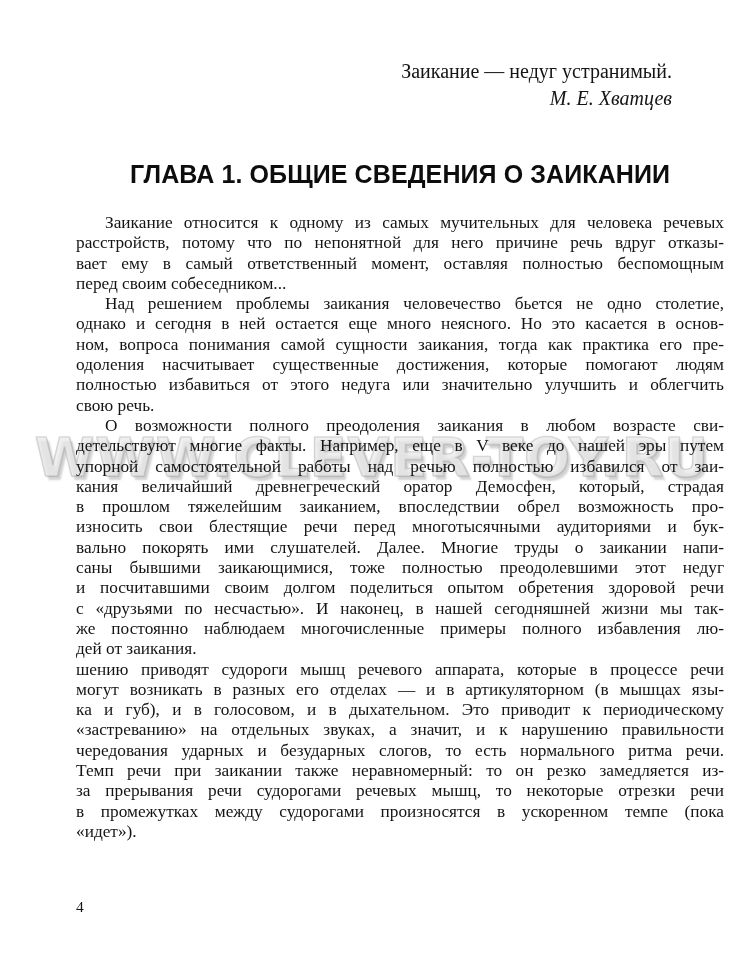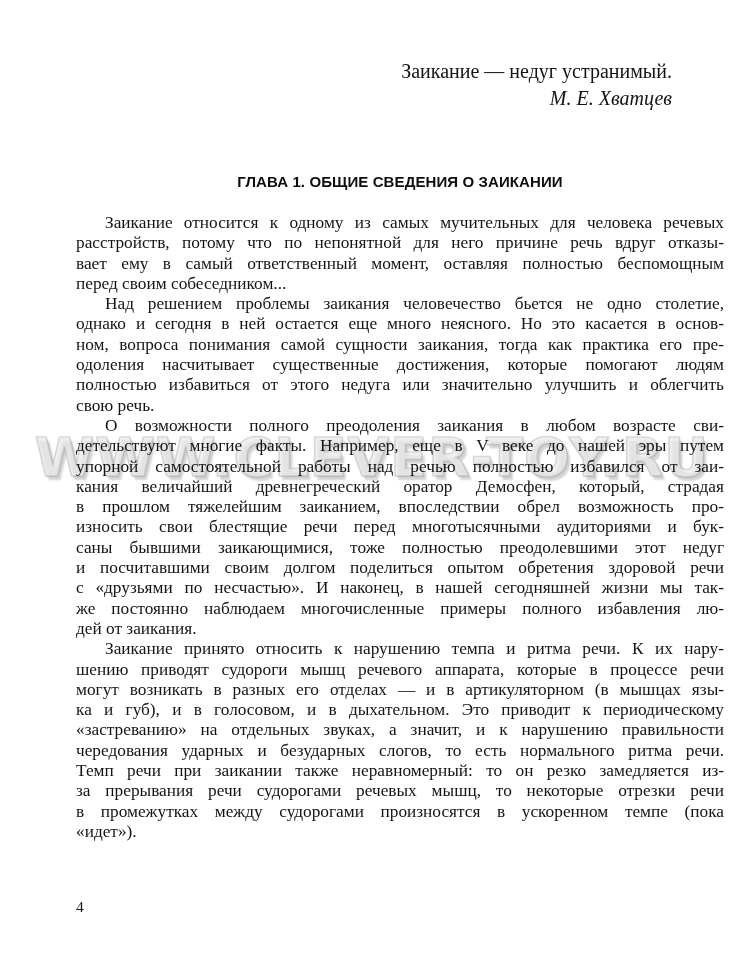--- a/index.html
+++ b/index.html
@@ -37,25 +37,25 @@
     position: absolute;
     top: 58px; right: 72px;
     text-align: right;
     font-size: 20px;
     line-height: 27px;
   }
   .epigraph .author { font-style: italic; }
 
   .heading {
     position: absolute;
-    top: 173px; left: 76px; width: 648px;
+    top: 160px; left: 76px; width: 648px;
     text-align: center;
     font-family: "Liberation Sans", sans-serif;
     font-weight: bold;
-    font-size: 15px;
+    font-size: 25px;
     letter-spacing: 0.1px;
     color: #0d0d0d;
   }
 
   .body-text {
     position: absolute;
     top: 213px; left: 76px; width: 648px;
     font-size: 17.3px;
     line-height: 20.3px;
   }
@@ -106,28 +106,28 @@
           <div class="line">полностью избавиться от этого недуга или значительно улучшить и облегчить</div>
           <div class="line last">свою речь.</div>
         </div>
         <div class="para">
           <div class="line first">О возможности полного преодоления заикания в любом возрасте сви-</div>
           <div class="line">детельствуют многие факты. Например, еще в V веке до нашей эры путем</div>
           <div class="line">упорной самостоятельной работы над речью полностью избавился от заи-</div>
           <div class="line">кания величайший древнегреческий оратор Демосфен, который, страдая</div>
           <div class="line">в прошлом тяжелейшим заиканием, впоследствии обрел возможность про-</div>
           <div class="line">износить свои блестящие речи перед многотысячными аудиториями и бук-</div>
+          <div class="line">вально покорять ими слушателей. Далее. Многие труды о заикании напи-</div>
           <div class="line">саны бывшими заикающимися, тоже полностью преодолевшими этот недуг</div>
           <div class="line">и посчитавшими своим долгом поделиться опытом обретения здоровой речи</div>
           <div class="line">с «друзьями по несчастью». И наконец, в нашей сегодняшней жизни мы так-</div>
           <div class="line">же постоянно наблюдаем многочисленные примеры полного избавления лю-</div>
           <div class="line last">дей от заикания.</div>
         </div>
         <div class="para">
-          <div class="line first">Заикание принято относить к нарушению темпа и ритма речи. К их нару-</div>
           <div class="line">шению приводят судороги мышц речевого аппарата, которые в процессе речи</div>
           <div class="line">могут возникать в разных его отделах — и в артикуляторном (в мышцах язы-</div>
           <div class="line">ка и губ), и в голосовом, и в дыхательном. Это приводит к периодическому</div>
           <div class="line">«застреванию» на отдельных звуках, а значит, и к нарушению правильности</div>
           <div class="line">чередования ударных и безударных слогов, то есть нормального ритма речи.</div>
           <div class="line">Темп речи при заикании также неравномерный: то он резко замедляется из-</div>
           <div class="line">за прерывания речи судорогами речевых мышц, то некоторые отрезки речи</div>
           <div class="line">в промежутках между судорогами произносятся в ускоренном темпе (пока</div>
           <div class="line last">«идет»).</div>
         </div>

